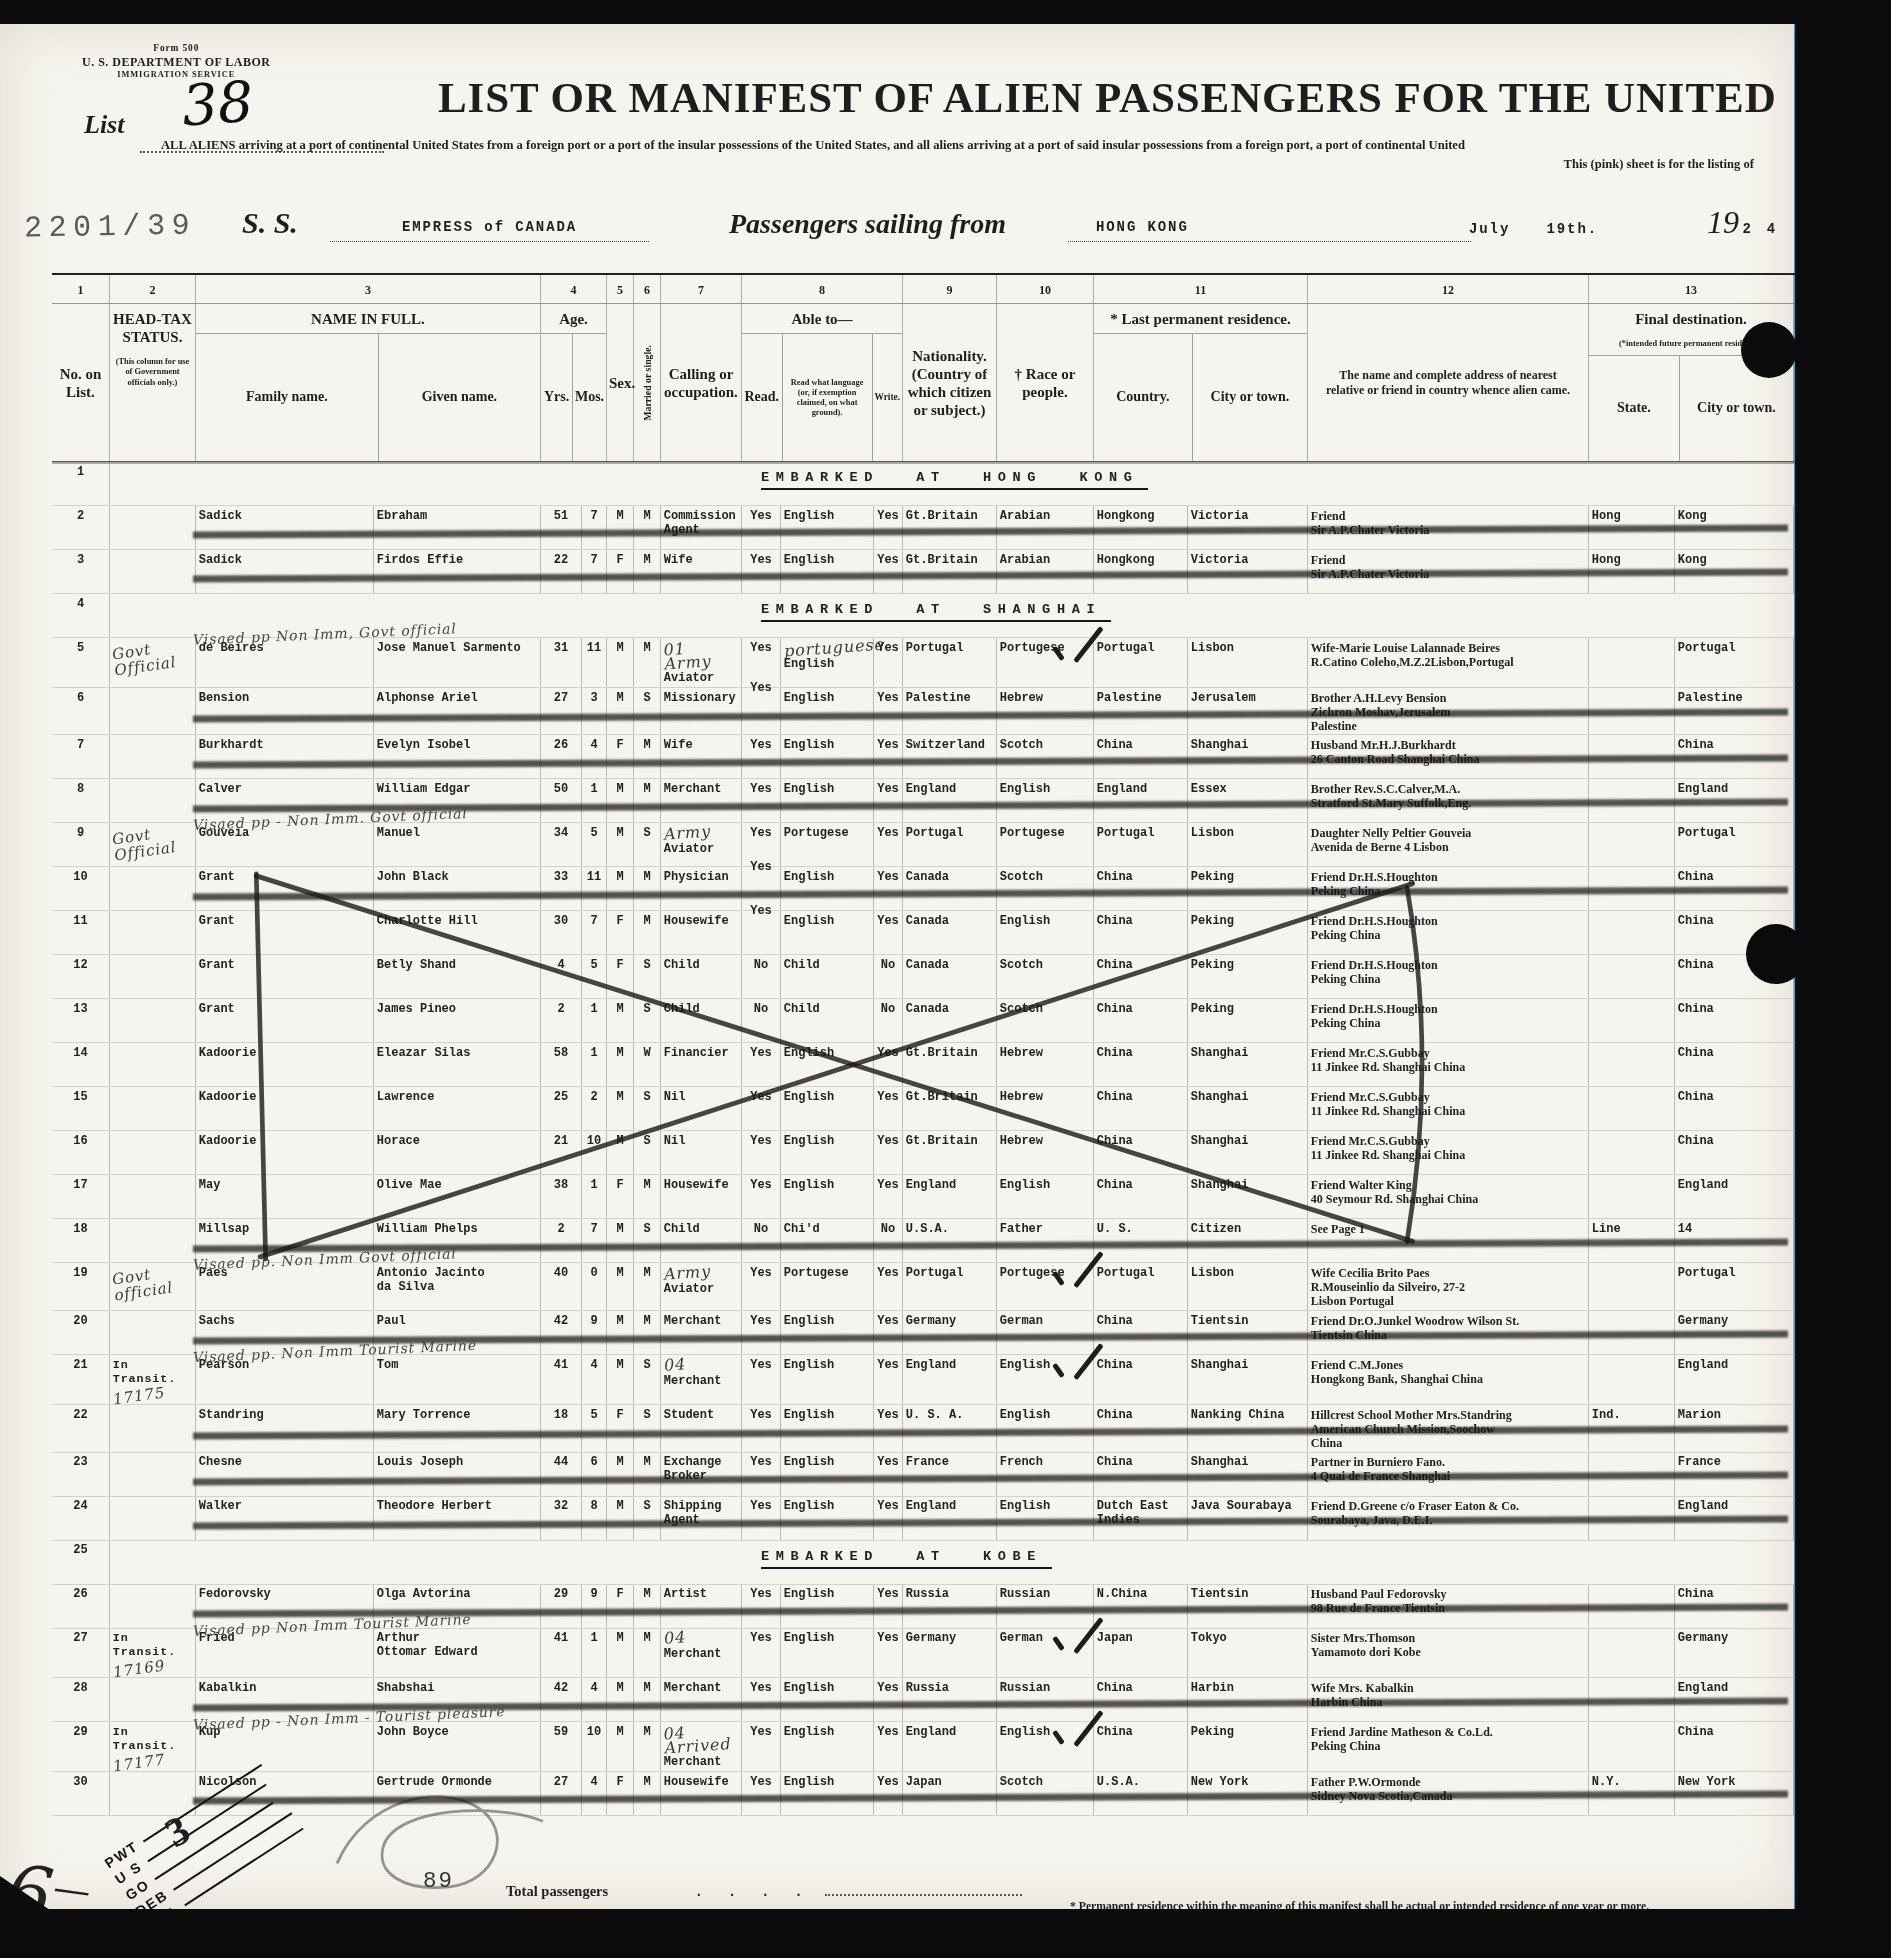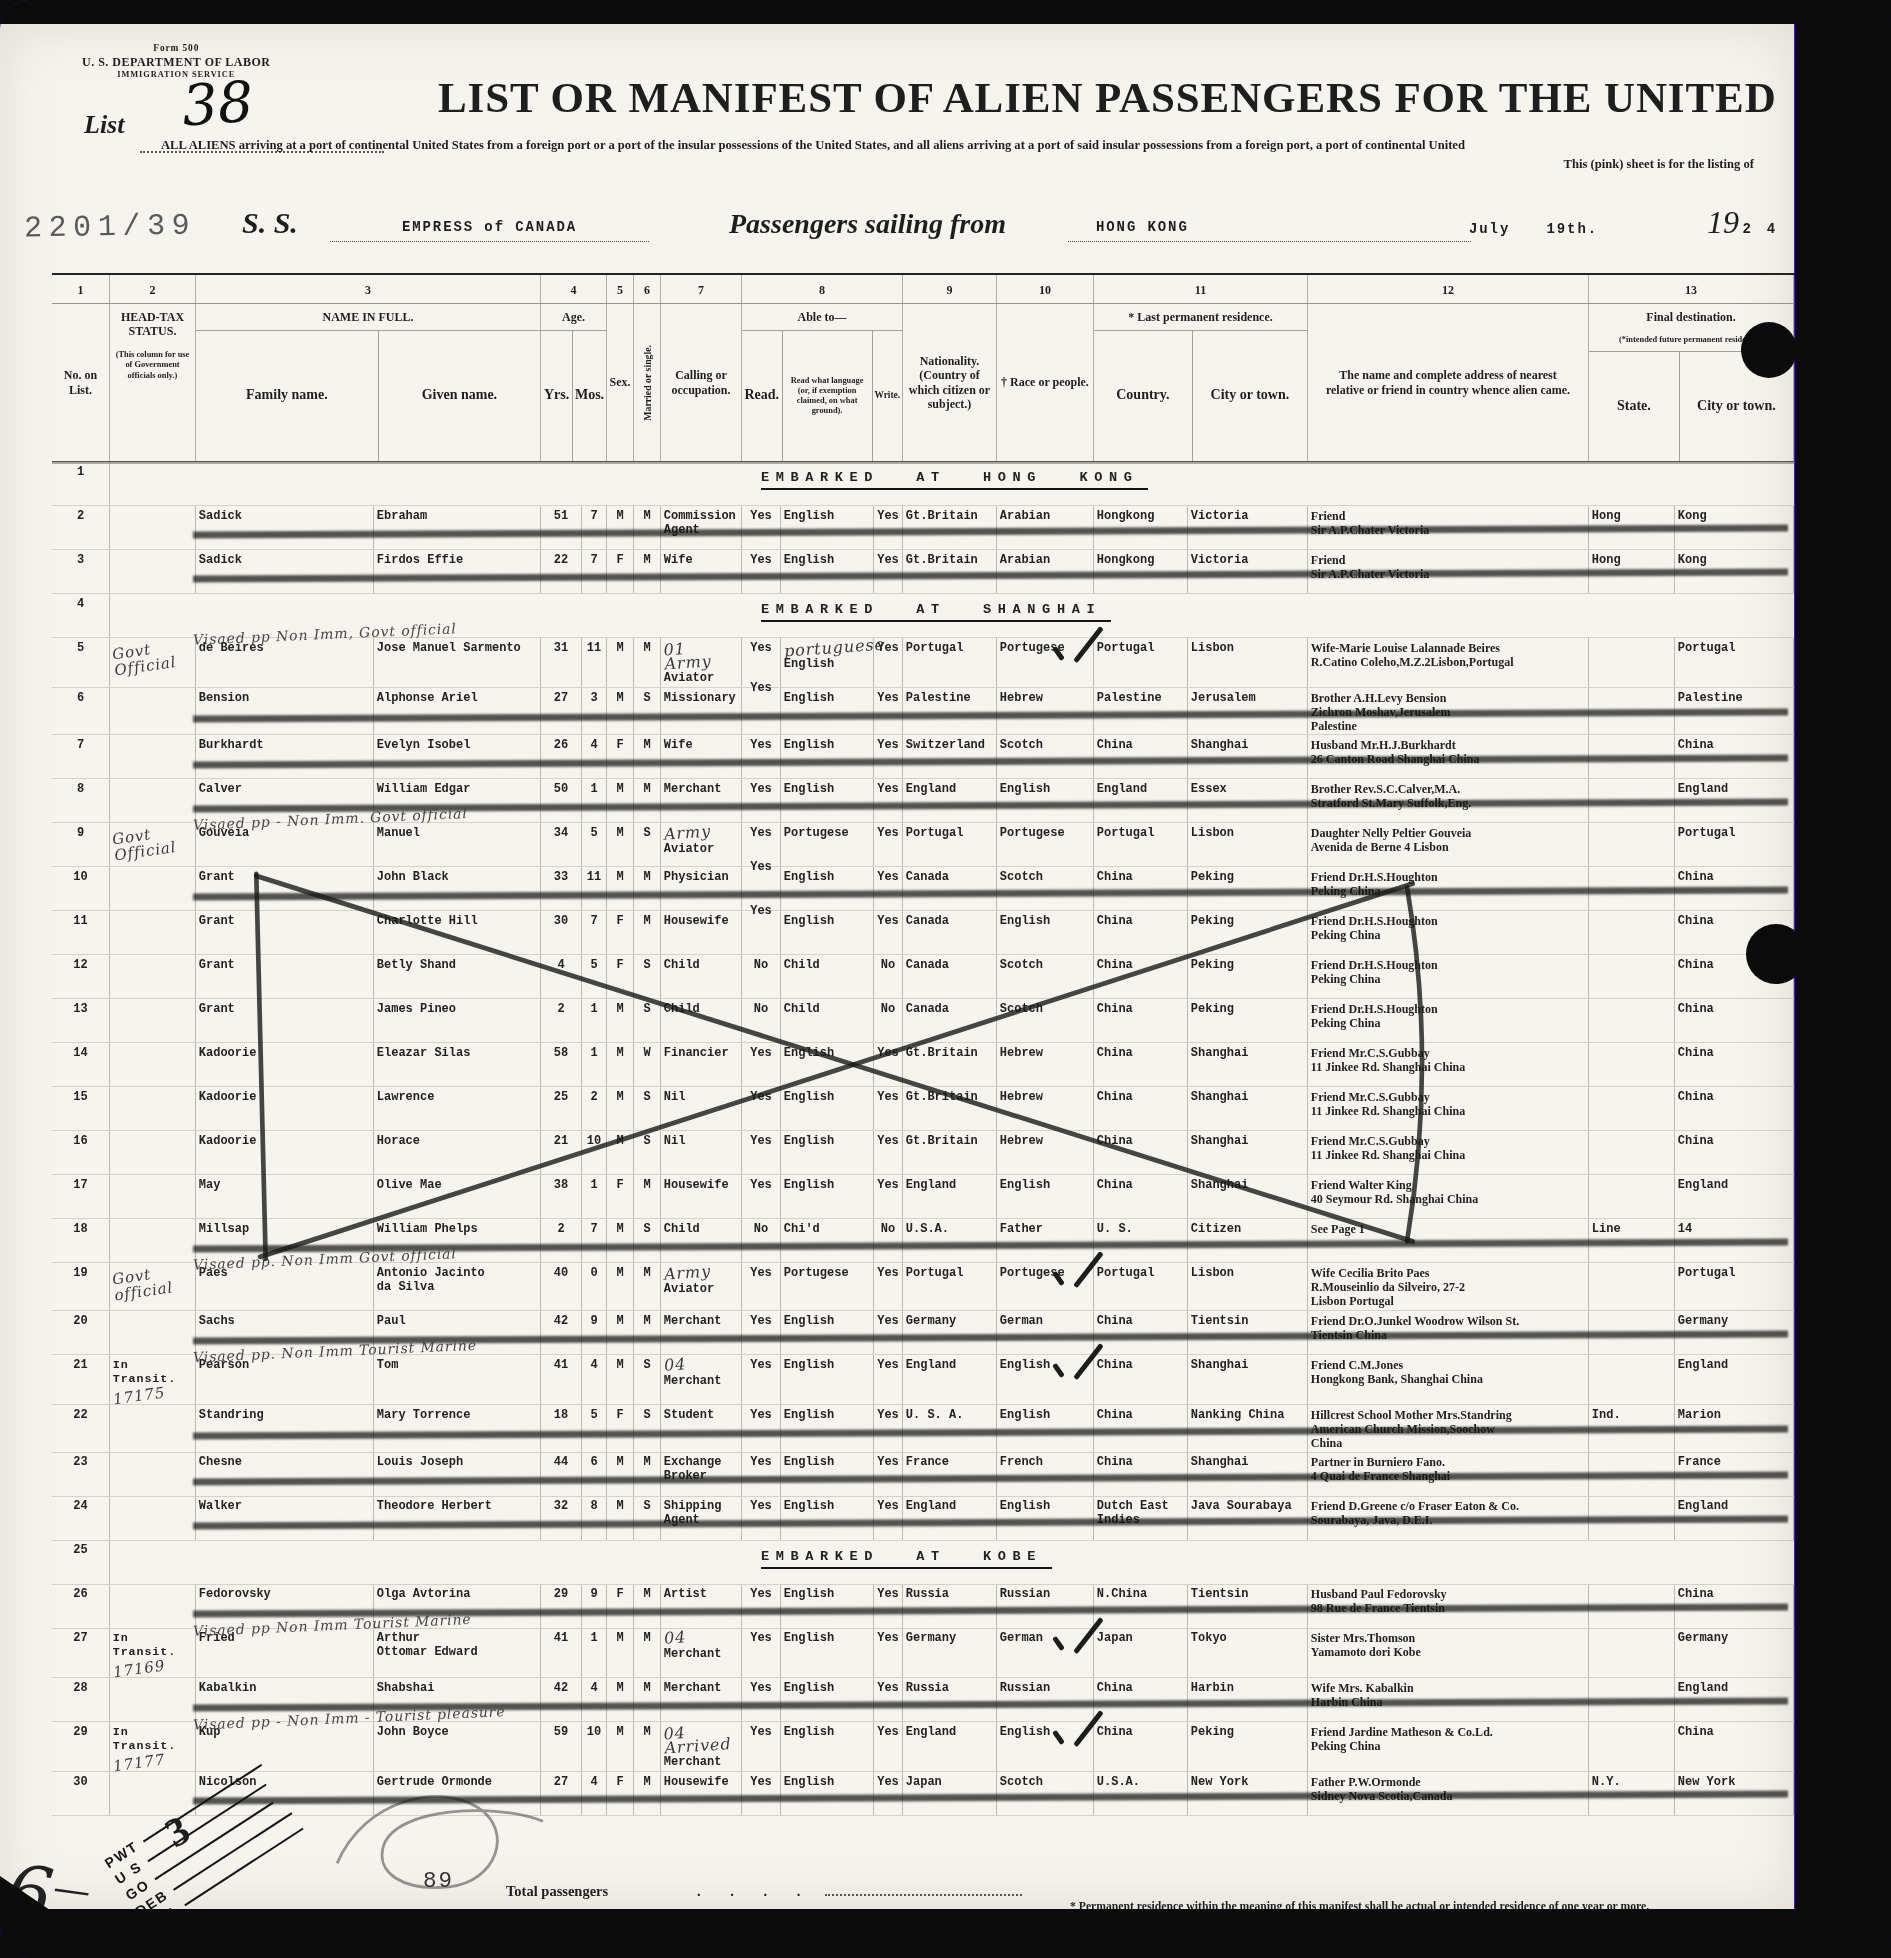--- a/index.html
+++ b/index.html
@@ -1,17 +1,17 @@
 <!DOCTYPE html>
 <html style="font-size:15px"><head>
 <meta charset="utf-8">
 <style>
   html,body{margin:0;padding:0;background:#0b0b0b;}
-  .stage{position:relative;width:1892px;height:1958px;background:#4c1d95;overflow:hidden;
-         font-family:"Liberation Serif","DejaVu Serif",serif;color:#1e1e1e;border-radius:29px;}
+  .stage{position:relative;width:1892px;height:1958px;background:#0ea5e9;overflow:hidden;
+         font-family:"Liberation Serif","DejaVu Serif",serif;color:#1e1e1e;}
   .paper{position:absolute;left:0;top:24px;width:1794px;height:1885px;background:#f6f4ee;
          box-shadow:inset 0 0 56px rgba(120,110,90,.18);}
   .mono{font-family:"Liberation Mono","DejaVu Sans Mono",monospace;}
   .hand{font-family:"DejaVu Serif",serif;font-style:italic;color:#3b3b3b;}
 
   
   .form-header{position:relative;height:180px;}
   .agency{position:absolute;left:82px;top:19px;text-align:center;line-height:1.25;}
   .agency .f1{font-size:9.4px;letter-spacing:0.9px;font-weight:bold;}
   .agency .f2{font-size:12px;font-weight:bold;letter-spacing:0.5px;}
@@ -41,21 +41,21 @@
 
   
   .manifest{position:relative;margin-left:52px;width:1743px;border-top:2.8px solid #222;
             --cols:58px 86px 178px 167px 41px 25px 27px 27px 81px 39px 93px 29px 94px 97px 94px 120px 281px 86px 119px;}
   .grid{display:grid;grid-template-columns:var(--cols);}
   .numrow{border-bottom:0.9px solid rgba(90,85,75,.6);}
   .numrow .n{font-size:12px;font-weight:bold;text-align:center;padding:7.5px 0 5.6px;border-right:0.9px solid rgba(110,104,96,.5);}
   .labels{border-bottom:0.9px solid #5c564c;box-shadow:0 1.9px 0 rgba(92,86,76,.5);}
   .hcell{border-right:0.9px solid rgba(110,104,96,.5);position:relative;display:flex;flex-direction:column;
          font-weight:bold;text-align:center;min-height:157px;}
-  .hcell .t{flex:0 0 auto;padding:5.6px 1.9px;font-size:12px;line-height:1.2;}
+  .hcell .t{flex:0 0 auto;padding:5.6px 1.9px;font-size:15px;line-height:1.2;}
   .hcell .t.small{font-size:8.4px;font-weight:bold;line-height:1.25;}
   .hcell .mid{margin:auto;}
   .subrow{margin-top:auto;display:flex;border-top:0.9px solid rgba(110,104,96,.6);flex:1 0 58%;}
   .subrow .sc{display:flex;align-items:center;justify-content:center;font-size:14px;font-weight:bold;
               border-right:0.9px solid rgba(110,104,96,.6);padding:1.9px;line-height:1.2;}
   .subrow .sc:last-child{border-right:none;}
   .vert{writing-mode:vertical-rl;transform:rotate(180deg);margin:auto;font-size:9.8px;}
 
   
   .tbody{position:relative;}

